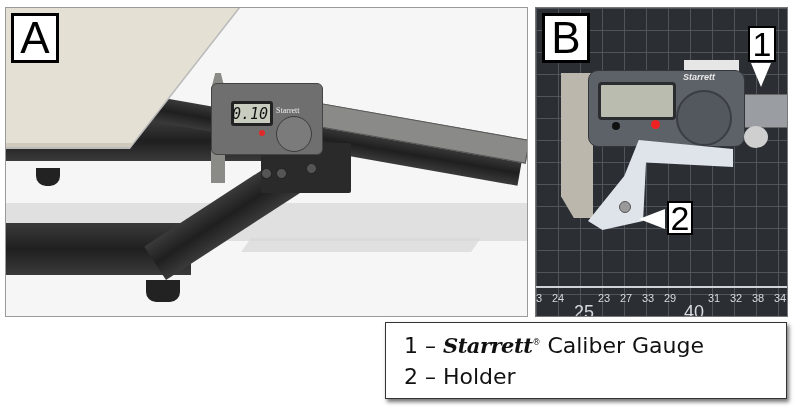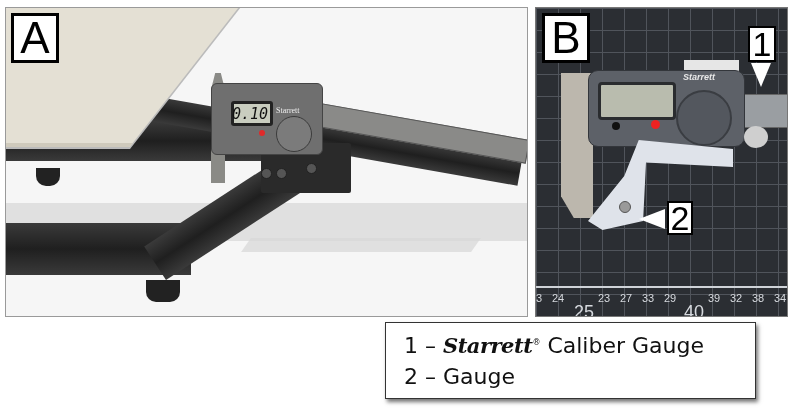--- a/index.html
+++ b/index.html
@@ -44,21 +44,21 @@
   .b-btn-red { position:absolute; left:115px; top:112px; width:9px; height:9px; border-radius:50%; background:#e22; }
   .b-btn-black { position:absolute; left:76px; top:114px; width:8px; height:8px; border-radius:50%; background:#111; }
   .b-beam { position:absolute; left:200px; top:86px; width:55px; height:32px; background:#9a9ea2; border:1px solid #666; }
   .b-jaw { position:absolute; left:25px; top:65px; width:32px; height:145px; background:#bcb7ad; clip-path:polygon(0 0,100% 0,100% 100%,40% 100%,0 85%); }
   .b-holder { position:absolute; left:52px; top:132px; width:145px; height:90px; background:#dfe3ea; clip-path:polygon(35% 0,100% 10%,100% 30%,40% 25%,38% 90%,10% 100%,0 90%,25% 40%); }
   .b-screw { position:absolute; left:83px; top:193px; width:10px; height:10px; border-radius:50%; background:#9a9a9a; border:1px solid #555; }
   .b-knob { position:absolute; left:208px; top:118px; width:24px; height:22px; border-radius:50%; background:#cfcfcf; }
   .b-slider-top { position:absolute; left:148px; top:52px; width:55px; height:12px; background:#e6e6e6; }
 
   
-  #legend { position:absolute; left:385px; top:322px; width:371px; height:77px; background:#fff; border:1px solid #333; box-shadow:2px 3px 4px rgba(0,0,0,.55); box-sizing:border-box; padding:3px 0 4px 18px; }
+  #legend { position:absolute; left:385px; top:322px; width:402px; height:77px; background:#fff; border:1px solid #333; box-shadow:2px 3px 4px rgba(0,0,0,.55); box-sizing:border-box; padding:3px 0 4px 18px; }
   .legend-row { font-family:"DejaVu Sans", sans-serif; font-size:22px; color:#111; height:34px; line-height:34px; white-space:nowrap; }
   .brand-word { font-family:"DejaVu Serif", serif; font-weight:bold; font-style:italic; font-size:21px; letter-spacing:-0.5px; }
   .reg { font-size:8px; vertical-align:super; }
 </style>
 </head>
 <body>
 
 <div id="panel-a" class="panel">
   <div class="shadow" style="left:0;top:195px;width:523px;height:38px;opacity:.7"></div>
   <div class="shadow" style="left:240px;top:230px;width:230px;height:14px;transform:skewX(-35deg);opacity:.7"></div>
@@ -90,21 +90,21 @@
   <div class="ruler-line"></div>
   <div class="ruler-nums">
     <span class="rnum" style="left:0px">3</span>
     <span class="rnum" style="left:16px">24</span>
     <span class="rnum big" style="left:38px">25</span>
     <span class="rnum" style="left:62px">23</span>
     <span class="rnum" style="left:84px">27</span>
     <span class="rnum" style="left:106px">33</span>
     <span class="rnum" style="left:128px">29</span>
     <span class="rnum big" style="left:148px">40</span>
-    <span class="rnum" style="left:172px">39</span>
+    <span class="rnum" style="left:172px">31</span>
     <span class="rnum" style="left:194px">32</span>
     <span class="rnum" style="left:216px">38</span>
     <span class="rnum" style="left:238px">34</span>
   </div>
 
   <div class="b-jaw"></div>
   <div class="b-beam"></div>
   <div class="b-slider-top"></div>
   <div class="b-caliper"></div>
   <div class="b-lcd"></div>
@@ -126,15 +126,15 @@
 <div id="legend">
   <div class="legend-row">
     <span>1</span>
     <span>–</span>
     <span class="brand-word">Starrett</span><span class="reg">®</span>
     <span>Caliber Gauge</span>
   </div>
   <div class="legend-row">
     <span>2</span>
     <span>–</span>
-    <span>Gauge</span>
+    <span>Holder</span>
   </div>
 </div>
 
 </body></html>

